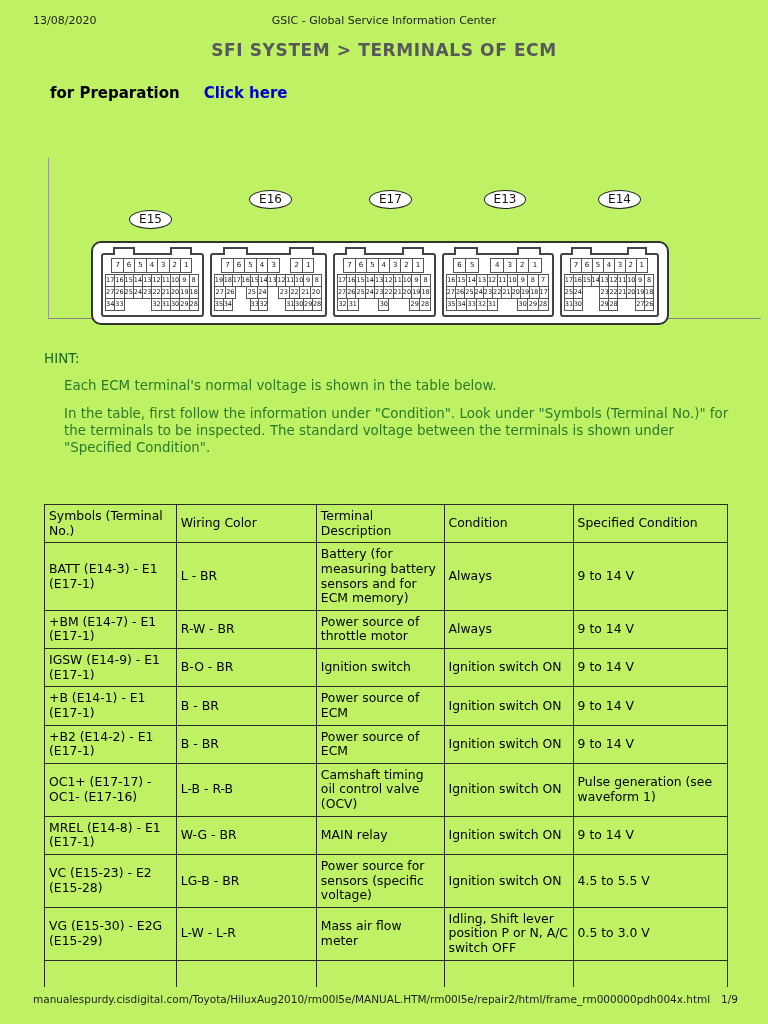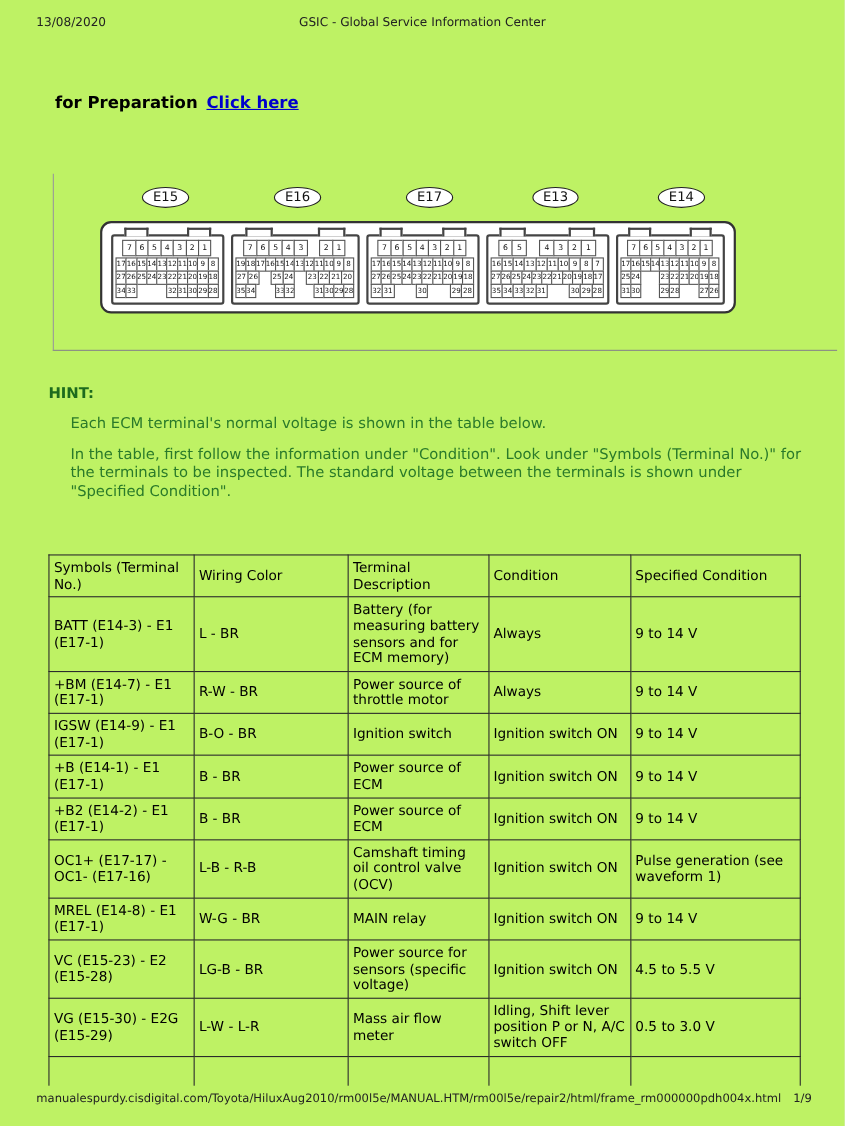--- a/index.html
+++ b/index.html
@@ -5,21 +5,21 @@
   html,body{margin:0;padding:0;background:#e8e8e8;}
   .page{position:relative;width:768px;height:1024px;margin:0 auto;background:#bef264;
         font-family:"DejaVu Sans",sans-serif;color:#1a1a1a;overflow:hidden;}
 
   
   .hdr-date{position:absolute;left:33px;top:14px;font-size:11px;color:#222;}
   .hdr-center{position:absolute;left:0;right:0;top:14px;text-align:center;font-size:11px;color:#222;}
   .doc-title{position:absolute;left:0;right:0;top:40px;text-align:center;font-size:17px;
              font-weight:bold;color:#58585a;letter-spacing:0.6px;}
   .prep-line{position:absolute;left:50px;top:84px;font-size:15px;font-weight:bold;color:#000;}
-  .prep-link{color:#0000cc;text-decoration:underline;margin-left:8px;cursor:pointer;}
+  .prep-link{color:#0000cc;margin-left:24px;cursor:pointer;}
 
   
   .figure{position:absolute;left:48px;top:158px;width:712px;height:160px;
           border-left:1px solid #999;border-bottom:1px solid #888;}
   .labels{display:flex;margin:12px 0 12px 42px;width:578px;padding:0 5px;}
   .label-slot{display:flex;justify-content:center;align-items:center;}
   .ellipse{border:1.5px solid #222;border-radius:50%;padding:1px 9px 2px;font-size:12px;color:#111;background:#fff;}
   .conn-strip{display:flex;margin-left:42px;width:578px;border:2px solid #333;border-radius:10px;
               padding:10px 5px 6px;background:#fff;box-sizing:border-box;align-items:stretch;}
   .conn{position:relative;border:2px solid #444;border-radius:3px;background:#fff;
@@ -29,21 +29,21 @@
   .tab-l{left:10%;} .tab-r{right:10%;}
   .pin-row{display:flex;margin-top:-1px;}
   .pin{flex:1 0 0;border:1px solid #555;margin-left:-1px;height:11px;line-height:11px;
        font-size:6.5px;text-align:center;background:#fff;color:#111;overflow:hidden;box-sizing:content-box;}
   .pin-row.row1{padding:0 7%;margin-bottom:2px;}
   .pin-row.row1 .pin{height:13px;line-height:13px;font-size:7px;}
   .pin.gap{border-color:transparent;background:transparent;}
 
   
   .hint{position:absolute;left:44px;top:350px;width:690px;color:#2a7a2a;}
-  .hint-label{font-weight:bold;font-size:13.5px;color:#1d6b1d;}
+  .hint-label{font-weight:normal;font-size:13.5px;color:#1d6b1d;}
   .hint p{margin:11px 0 0 20px;font-size:13.4px;line-height:1.28;width:668px;}
 
   
   .tbl-wrap{position:absolute;left:44px;top:504px;width:684px;}
   table{border-collapse:collapse;width:100%;table-layout:fixed;}
   th,td{border:1.6px solid #2b2b2b;font-size:12.4px;font-weight:normal;text-align:left;
         padding:4px 4px;line-height:1.18;vertical-align:middle;color:#000;word-wrap:break-word;}
   tr.partial td{height:18px;border-bottom:none;}
 
   
@@ -51,28 +51,29 @@
   .ftr-page{position:absolute;right:30px;top:993px;font-size:10.5px;color:#222;}
 </style>
 </head>
 <body>
 
 <div class="page">
 
   <div class="hdr-date">13/08/2020</div>
   <div class="hdr-center">GSIC - Global Service Information Center</div>
 
+  <div class="doc-title">SFI SYSTEM &gt; TERMINALS OF ECM</div>
 
   <div class="prep-line">
     <span>for Preparation</span><a class="prep-link">Click here</a>
   </div>
 
   <div class="figure">
     <div class="labels">
-        <div class="label-slot" style="flex: 10 1 0%;">
+        <div class="label-slot" style="flex: 10 1 0%; margin-top: 40px;">
           <div class="ellipse">E15</div>
         </div>
         <div class="label-slot" style="flex: 12 1 0%;">
           <div class="ellipse">E16</div>
         </div>
         <div class="label-slot" style="flex: 10 1 0%;">
           <div class="ellipse">E17</div>
         </div>
         <div class="label-slot" style="flex: 11 1 0%;">
           <div class="ellipse">E13</div>

